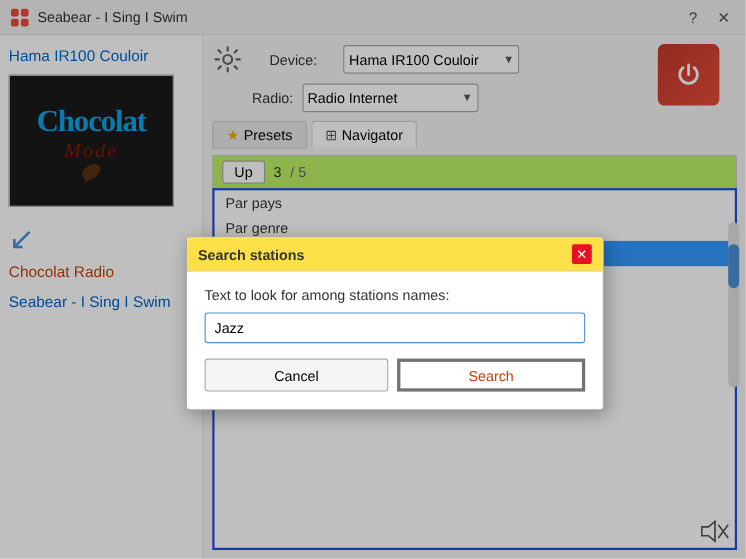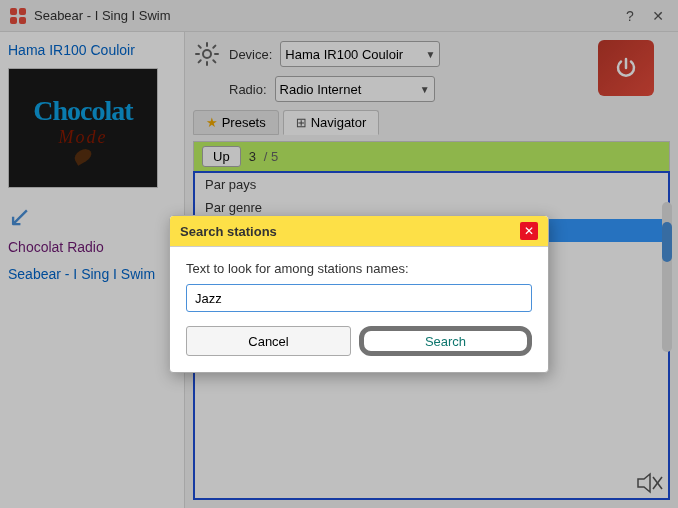--- a/index.html
+++ b/index.html
@@ -87,21 +87,21 @@
       justify-content: center;
       margin-bottom: 12px;
       position: relative;
     }
     .arrow-indicator {
       font-size: 28px;
       color: #4a90d9;
       margin-bottom: 6px;
     }
     .station-name-link {
-      color: #701a75;
+      color: #c2410c;
       text-decoration: none;
       font-size: 14px;
       font-weight: 500;
       margin-bottom: 10px;
       cursor: pointer;
     }
     .seabear-link {
       color: #0066cc;
       text-decoration: none;
       font-size: 14px;
@@ -117,21 +117,21 @@
       display: flex;
       flex-direction: column;
       padding: 8px;
       position: relative;
     }
 
     
     .top-controls {
       display: flex;
       align-items: center;
-      gap: 8px;
+      gap: 24px;
       margin-bottom: 8px;
     }
     .label-device {
       color: #333;
       font-size: 13px;
     }
     .select-box {
       height: 26px;
       background: white;
       border: 1px solid #aaa;
@@ -338,25 +338,25 @@
       background: #f5f5f5;
       border: 1px solid #aaa;
       border-radius: 3px;
       cursor: pointer;
       font-size: 13px;
     }
     .btn-search {
       flex: 1;
       height: 30px;
       background: white;
-      border: 5px solid #737373;
-      border-radius: 12px;
-      cursor: pointer;
-      font-size: 13px;
-      color: #0f766e;
+      border: 3px solid #737373;
+      border-radius: 0;
+      cursor: pointer;
+      font-size: 13px;
+      color: #c2410c;
     }
 
     .chevron-down {
       font-size: 10px;
       color: #555;
     }
 
     .chocolat-logo-outer {
       display: flex;
       flex-direction: column;

